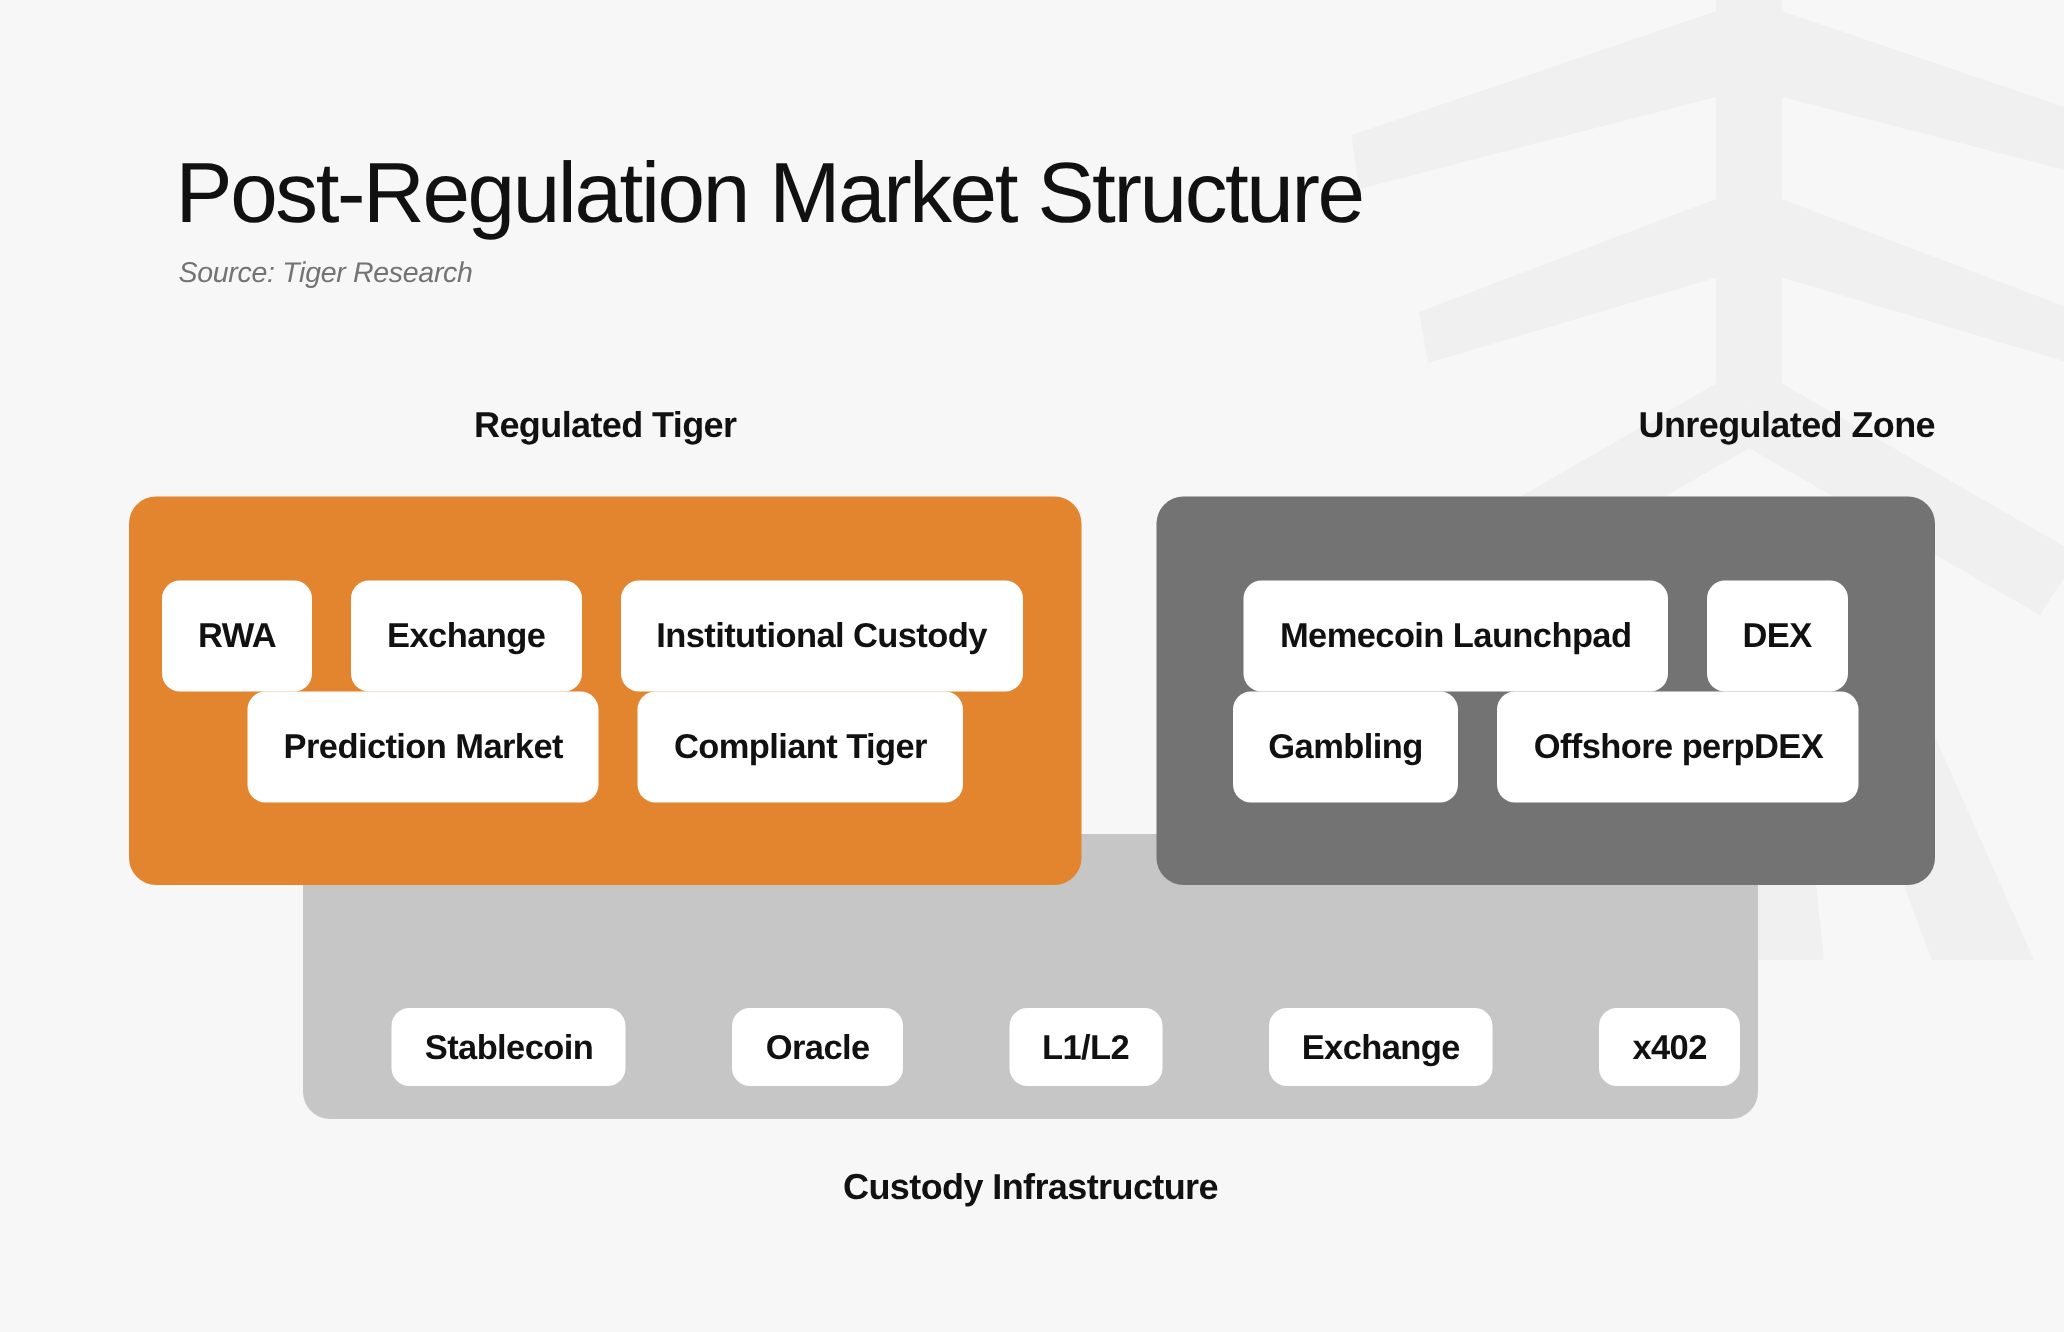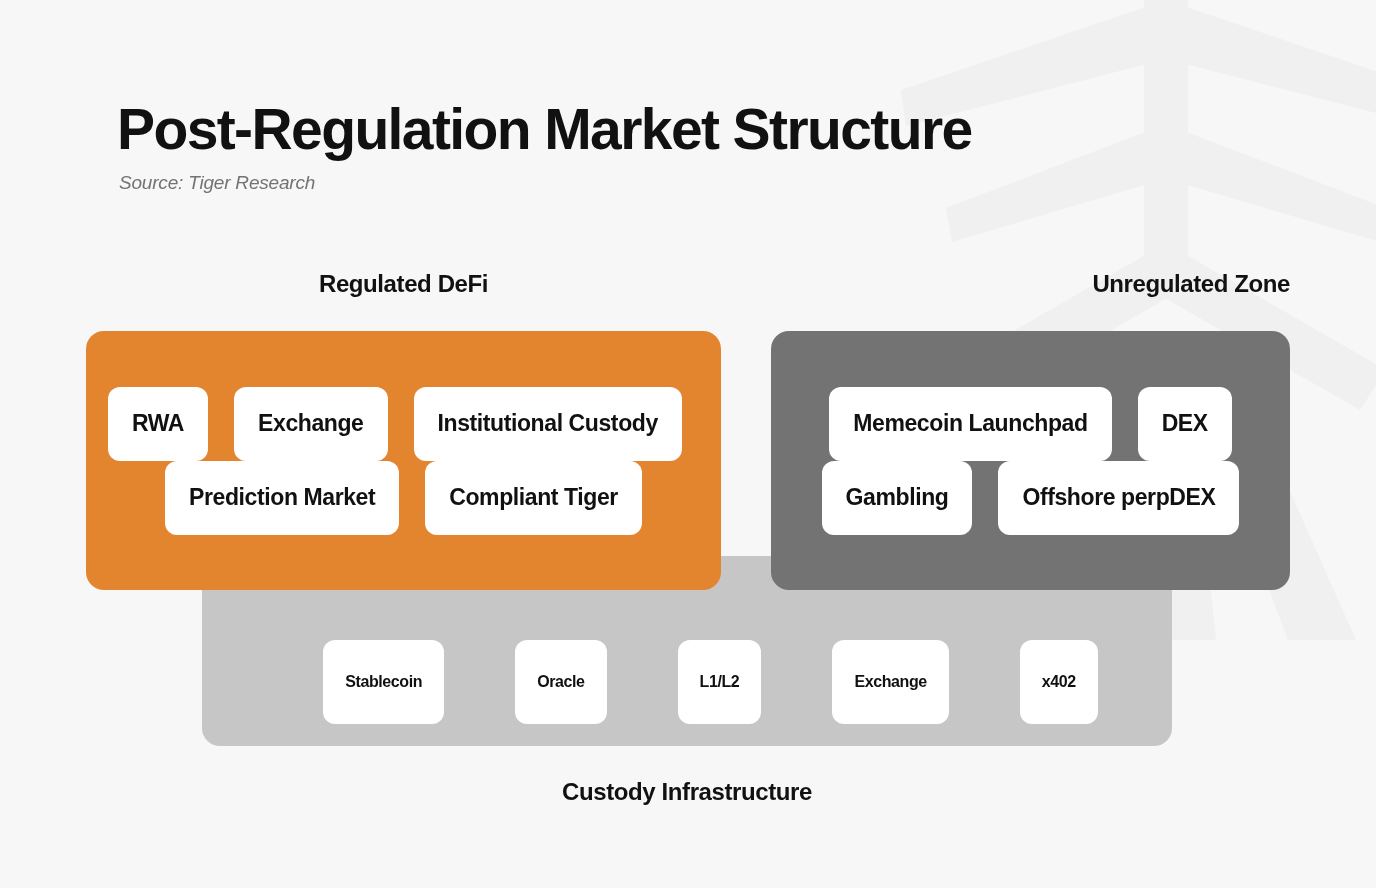--- a/index.html
+++ b/index.html
@@ -37,21 +37,21 @@
 
   
   .header {
     position: absolute;
     left: 117px;
     top: 100px;
     z-index: 3;
   }
   .page-title {
     font-size: 57px;
-    font-weight: 700;
+    font-weight: 400;
     color: #111111;
     letter-spacing: -1.6px;
     line-height: 1.05;
     margin: 0;
     white-space: nowrap;
   }
   .page-subtitle {
     margin: 12px 0 0 2px;
     font-size: 19px;
     font-style: italic;
@@ -150,22 +150,22 @@
     letter-spacing: -0.4px;
     white-space: nowrap;
     display: flex;
     align-items: center;
     justify-content: center;
     height: 74px;
     padding: 0 24px;
     box-sizing: border-box;
   }
   .card.small {
-    font-size: 16px;
-    height: 84px;
+    font-size: 23px;
+    height: 52px;
     padding: 0 22px;
     margin-left: 47px;
   }
 
   
   .shared-caption {
     position: absolute;
     left: 202px;
     width: 970px;
     top: 778px;
@@ -196,21 +196,21 @@
       <path d="M300 430 L360 452 L470 700 L402 700 Z"></path>
       <path d="M258 430 L198 452 L88 700 L156 700 Z"></path>
     </g>
   </svg>
 
   <div class="header">
     <h1 class="page-title">Post-Regulation Market Structure</h1>
     <div class="page-subtitle">Source: Tiger Research</div>
   </div>
 
-  <div class="zone-heading" id="heading-regulated">Regulated DeFi</div>
+  <div class="zone-heading" id="heading-regulated">Regulated Tiger</div>
   <div class="zone-heading" id="heading-unregulated">Unregulated Zone</div>
 
   <div class="shared-band">
     <div class="shared-row">
       <div class="card small">Stablecoin</div>
       <div class="card small">Oracle</div>
       <div class="card small">L1/L2</div>
       <div class="card small">Exchange</div>
       <div class="card small">x402</div>
     </div>

